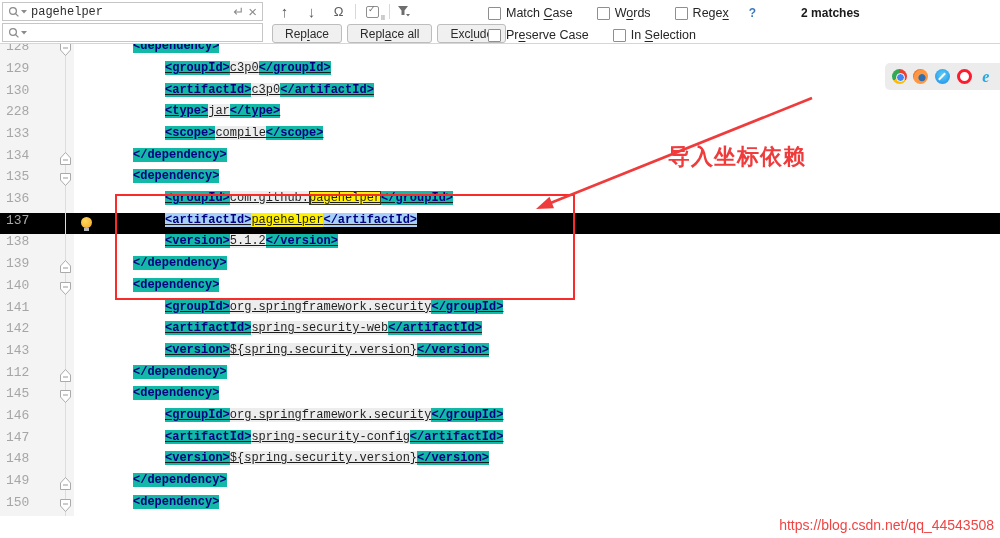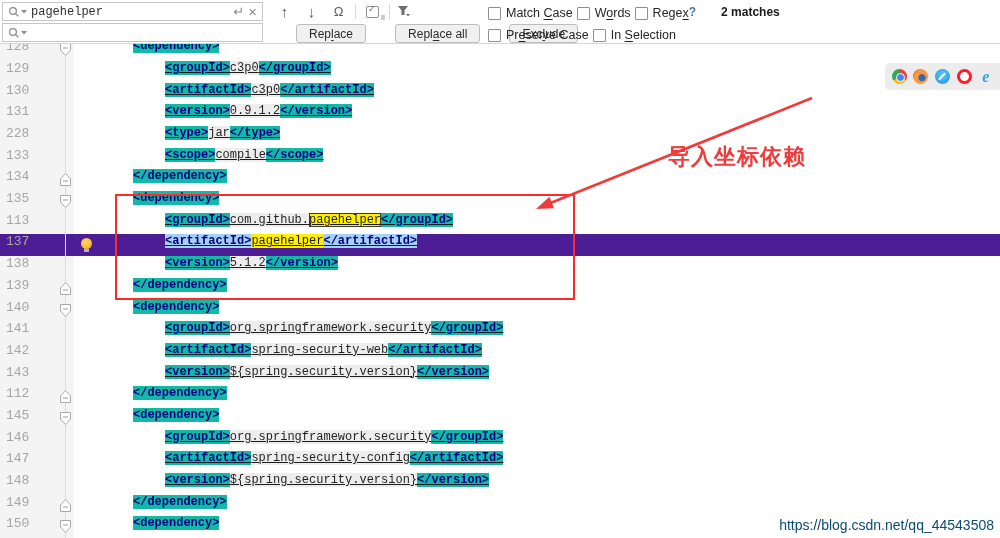--- a/index.html
+++ b/index.html
@@ -16,21 +16,21 @@
                       width:1px; background:#dcdcdc; }
   .gut-fold svg { position:absolute; left:2px; top:4px; }
   .code { flex:1; background:#fff; white-space:pre; position:relative;
           font:12px "Liberation Mono", monospace; color:#1c1c1c; }
   .ind0 { padding-left:59px; } .ind1 { padding-left:91px;text-decoration:underline; }
   .tag { color:#000080; font-weight:bold; background:#14b8a6; }
   .val { color:#1f1f1f; background:#ededed; }
   .tag-sel { color:#000080; font-weight:bold; background:#a6d0f8; }
   .match { background:#ffef00; color:#1f1f1f; }
   .match-cur { background:#ffef00; color:#1f1f1f; outline:1px solid #3e3e1f; outline-offset:-1px; }
-  .row.caret .gut-num, .row.caret .gut-fold, .row.caret .code { background:#4c1d95; }
+  .row.caret .gut-num, .row.caret .gut-fold, .row.caret .code { background:#000000; }
   .bulb { position:absolute; left:7px; top:4px; width:11px; height:11px; border-radius:50%;
           background:radial-gradient(circle at 40% 35%, #ffd75e, #f5a623); }
   .bulb::after { content:""; position:absolute; left:3px; bottom:-3px; width:5px; height:3px;
                  background:#b5b5b5; }
 
   
   #redbox { position:absolute; left:115px; top:194px; width:460px; height:106px;
             border:2px solid #f92b2b; z-index:5; pointer-events:none; }
   #arrow-svg { position:absolute; left:0; top:0; z-index:6; pointer-events:none; }
   #anno { position:absolute; left:668px; top:96px; z-index:6; color:#ef3b3b;
@@ -49,22 +49,22 @@
   #navicons { position:absolute; left:271px; top:1px; height:21px; display:flex;
               align-items:center; }
   #navicons .nbtn { width:27px; text-align:center; color:#5f5f5f; font-size:15px; }
   .vsep { width:1px; height:15px; background:#d8d8d8; margin:0 3px; }
   .selocc { position:relative; width:13px; height:12px; border:1px solid #8f8f8f;
             border-radius:2px; margin-left:7px; }
   .selocc::before { content:"✓"; position:absolute; left:1px; top:-3px; font-size:9px; color:#707070; }
   .selocc::after { content:"II"; position:absolute; right:-7px; bottom:-4px; font-size:7px; color:#707070; }
   #btns { position:absolute; left:272px; top:24px; display:flex; gap:5px; }
   #btns button { height:19px; padding:0 12px; background:#f0f0f0; border:1px solid #bdbdbd;
-                 border-radius:3px; font:12px "Liberation Sans", sans-serif; color:#2b2b2b;margin-left:24px; }
-  .optrow { position:absolute; display:flex; gap:4px; height:16px; }
+                 border-radius:3px; font:12px "Liberation Sans", sans-serif; color:#2b2b2b; }
+  .optrow { position:absolute; display:flex; align-items:center; gap:24px; height:16px; }
   #optrow1 { left:488px; top:5px; } #optrow2 { left:488px; top:27px; }
   .cb { display:flex; align-items:center; gap:5px; font-size:12.5px; color:#262626; }
   .cb .box { width:13px; height:13px; border:1px solid #8f8f8f; background:#fff; border-radius:1px; }
   #regex-help { color:#3e78be; font-weight:bold; font-size:12px; margin-left:-4px; }
   #match-count { font-weight:bold; font-size:12px; color:#1a1a1a; margin-left:21px; }
   u { text-underline-offset:2px; }
 
   
   #browsers { position:absolute; right:0; top:63px; width:115px; height:27px; background:#ececec;
               border-radius:5px 0 0 5px; display:flex; align-items:center; justify-content:space-evenly;
@@ -74,21 +74,21 @@
   .ic-chrome::after { content:""; position:absolute; left:4px; top:4px; width:7px; height:7px;
                       border-radius:50%; background:#4285f4; border:1.5px solid #fff; }
   .ic-firefox { background:radial-gradient(circle at 60% 58%, #2f6fb0 0 25%, #ff9640 32% 62%, #e55b0a 75%); }
   .ic-safari { background:radial-gradient(circle at 50% 40%, #59d0f8, #1e88e5); }
   .ic-safari::after { content:""; position:absolute; left:6.5px; top:3px; width:2px; height:9px;
                       background:#fff; transform:rotate(45deg); }
   .ic-opera { background:#fff; border:3.5px solid #ff1b2d; }
   .ic-ie { border-radius:0; background:transparent; color:#28a8e0; text-align:center;
            font:italic bold 16px "Liberation Serif", serif; line-height:15px; }
 
-  #watermark { position:absolute; right:6px; bottom:5px; color:#0c4a6e; font-size:14px; z-index:4;text-align:right; }
+  #watermark { position:absolute; right:6px; bottom:5px; color:#ef4444; font-size:14px; z-index:4;text-align:right; }
 </style>
 </head>
 <body>
 
 <div id="editor">
     <div class="row">
       <div class="gut-num">128</div>
       <div class="gut-fold">
         <svg width="11" height="13" viewBox="0 0 11 13">
           <path d="M0.5,0.5 h10 v6.5 l-5,5.5 l-5,-5.5 z" fill="#fff" stroke="#aaaaaa"></path>
@@ -101,25 +101,20 @@
       <div class="gut-num">129</div>
       <div class="gut-fold"></div>
       <div class="code ind1"><span class="tag">&lt;groupId&gt;</span><span class="val">c3p0</span><span class="tag">&lt;/groupId&gt;</span></div>
     </div>
     <div class="row">
       <div class="gut-num">130</div>
       <div class="gut-fold"></div>
       <div class="code ind1"><span class="tag">&lt;artifactId&gt;</span><span class="val">c3p0</span><span class="tag">&lt;/artifactId&gt;</span></div>
     </div>
     <div class="row">
-      <div class="gut-num">131</div>
-      <div class="gut-fold"></div>
-      <div class="code ind1"><span class="tag">&lt;version&gt;</span><span class="val">0.9.1.2</span><span class="tag">&lt;/version&gt;</span></div>
-    </div>
-    <div class="row">
       <div class="gut-num">228</div>
       <div class="gut-fold"></div>
       <div class="code ind1"><span class="tag">&lt;type&gt;</span><span class="val">jar</span><span class="tag">&lt;/type&gt;</span></div>
     </div>
     <div class="row">
       <div class="gut-num">133</div>
       <div class="gut-fold"></div>
       <div class="code ind1"><span class="tag">&lt;scope&gt;</span><span class="val">compile</span><span class="tag">&lt;/scope&gt;</span></div>
     </div>
     <div class="row">
@@ -136,21 +131,21 @@
       <div class="gut-num">135</div>
       <div class="gut-fold">
         <svg width="11" height="13" viewBox="0 0 11 13">
           <path d="M0.5,0.5 h10 v6.5 l-5,5.5 l-5,-5.5 z" fill="#fff" stroke="#aaaaaa"></path>
           <line x1="3" y1="5" x2="8" y2="5" stroke="#999"></line>
         </svg>
       </div>
       <div class="code ind0"><span class="tag">&lt;dependency&gt;</span></div>
     </div>
     <div class="row">
-      <div class="gut-num">113</div>
+      <div class="gut-num">136</div>
       <div class="gut-fold"></div>
       <div class="code ind1"><span class="tag">&lt;groupId&gt;</span><span class="val">com.github.</span><span class="match-cur">pagehelper</span><span class="tag">&lt;/groupId&gt;</span></div>
     </div>
     <div class="row caret">
       <div class="gut-num">137</div>
       <div class="gut-fold"></div>
       <div class="code ind1"><span class="bulb"></span><span class="tag-sel">&lt;artifactId&gt;</span><span class="match">pagehelper</span><span class="tag-sel">&lt;/artifactId&gt;</span></div>
     </div>
     <div class="row">
       <div class="gut-num">138</div>

